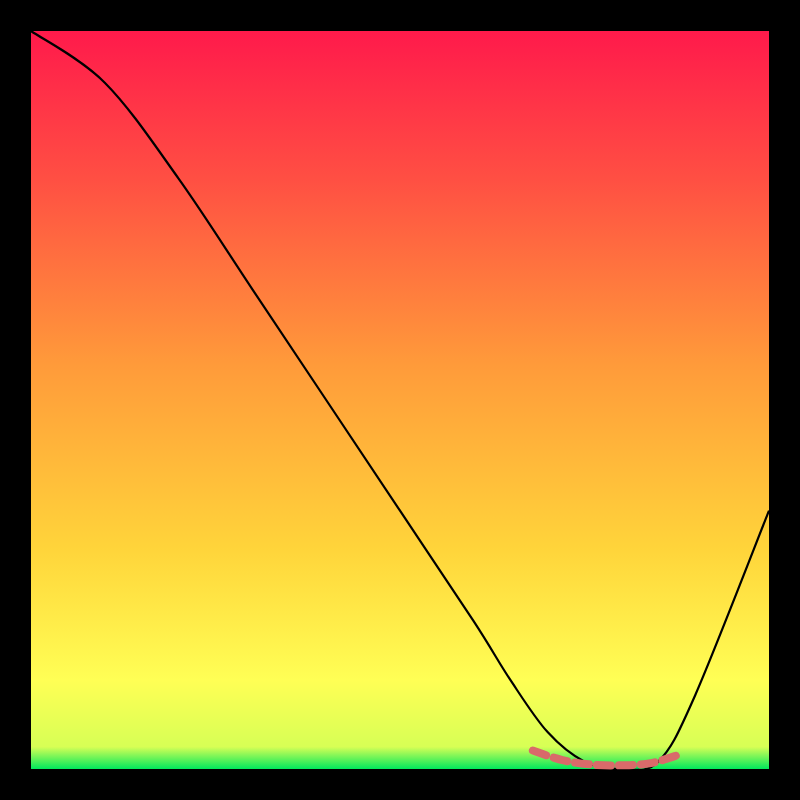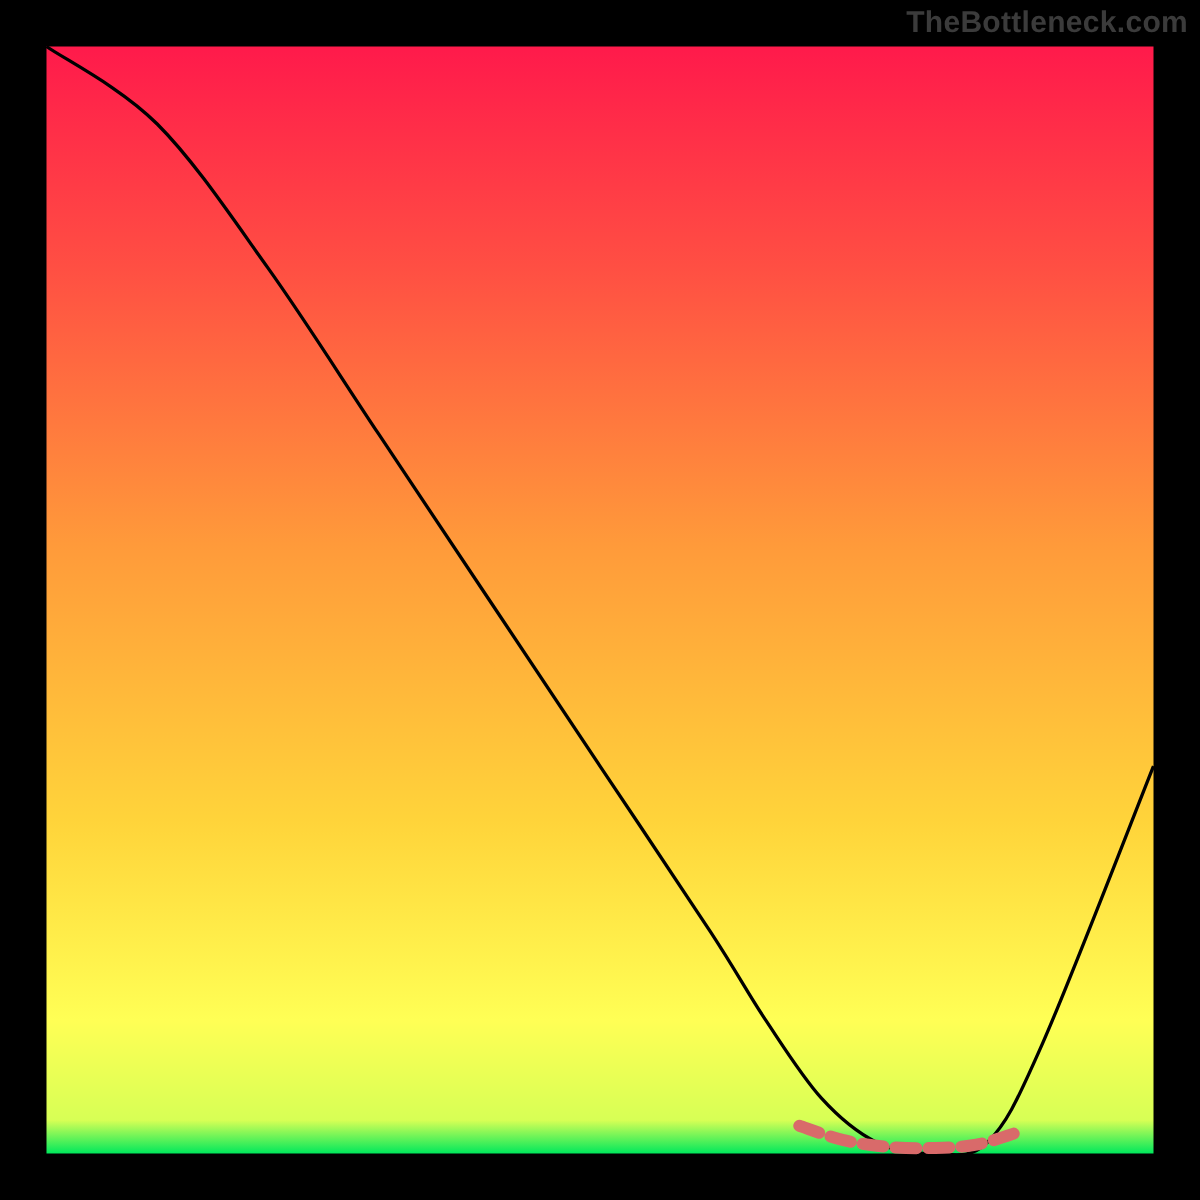--- a/index.html
+++ b/index.html
@@ -28,21 +28,20 @@
   }
   svg {
     display: block;
   }
 </style>
 </head>
 <body>
 
 <div class="wrap">
 
-  <div class="watermark">TheBottleneck.com</div>
 
   <svg id="chart-svg" width="800" height="800" viewBox="0 0 800 800">
     <defs>
       <linearGradient id="bg-grad" x1="0" y1="0" x2="0" y2="1">
           <stop offset="0.00%" stop-color="#ff1a4b"></stop>
           <stop offset="20.00%" stop-color="#ff4f43"></stop>
           <stop offset="45.00%" stop-color="#ff9a3a"></stop>
           <stop offset="70.00%" stop-color="#ffd43a"></stop>
           <stop offset="88.00%" stop-color="#ffff55"></stop>
           <stop offset="97.00%" stop-color="#d7ff55"></stop>

